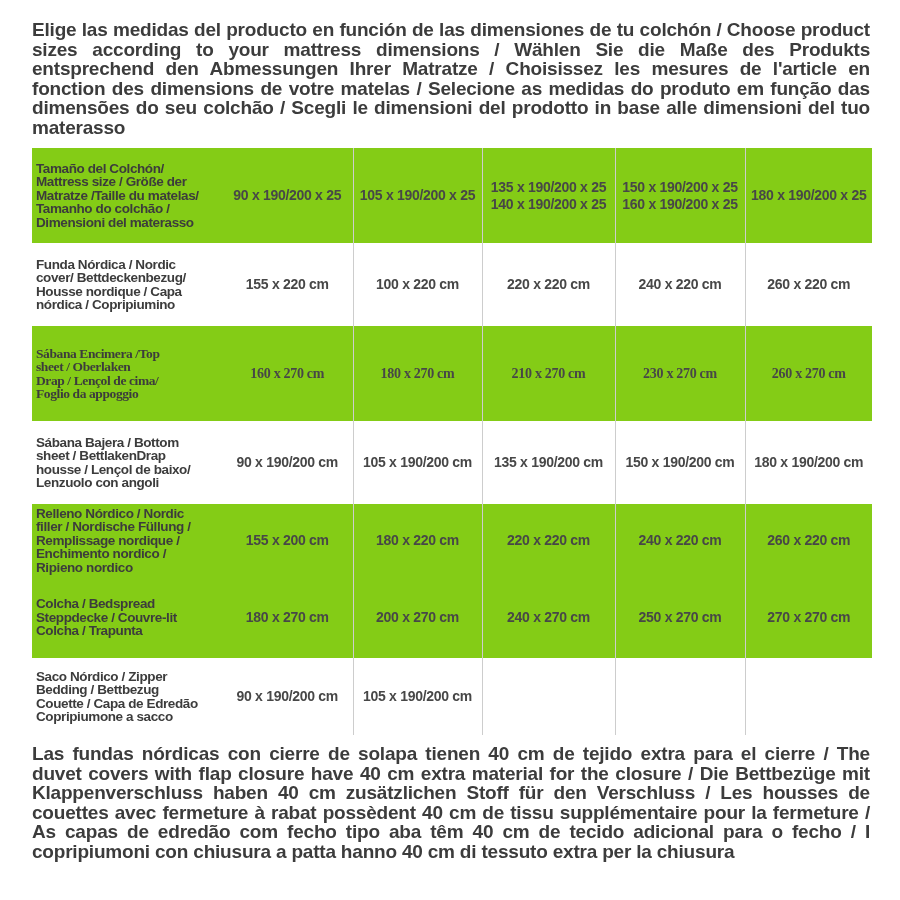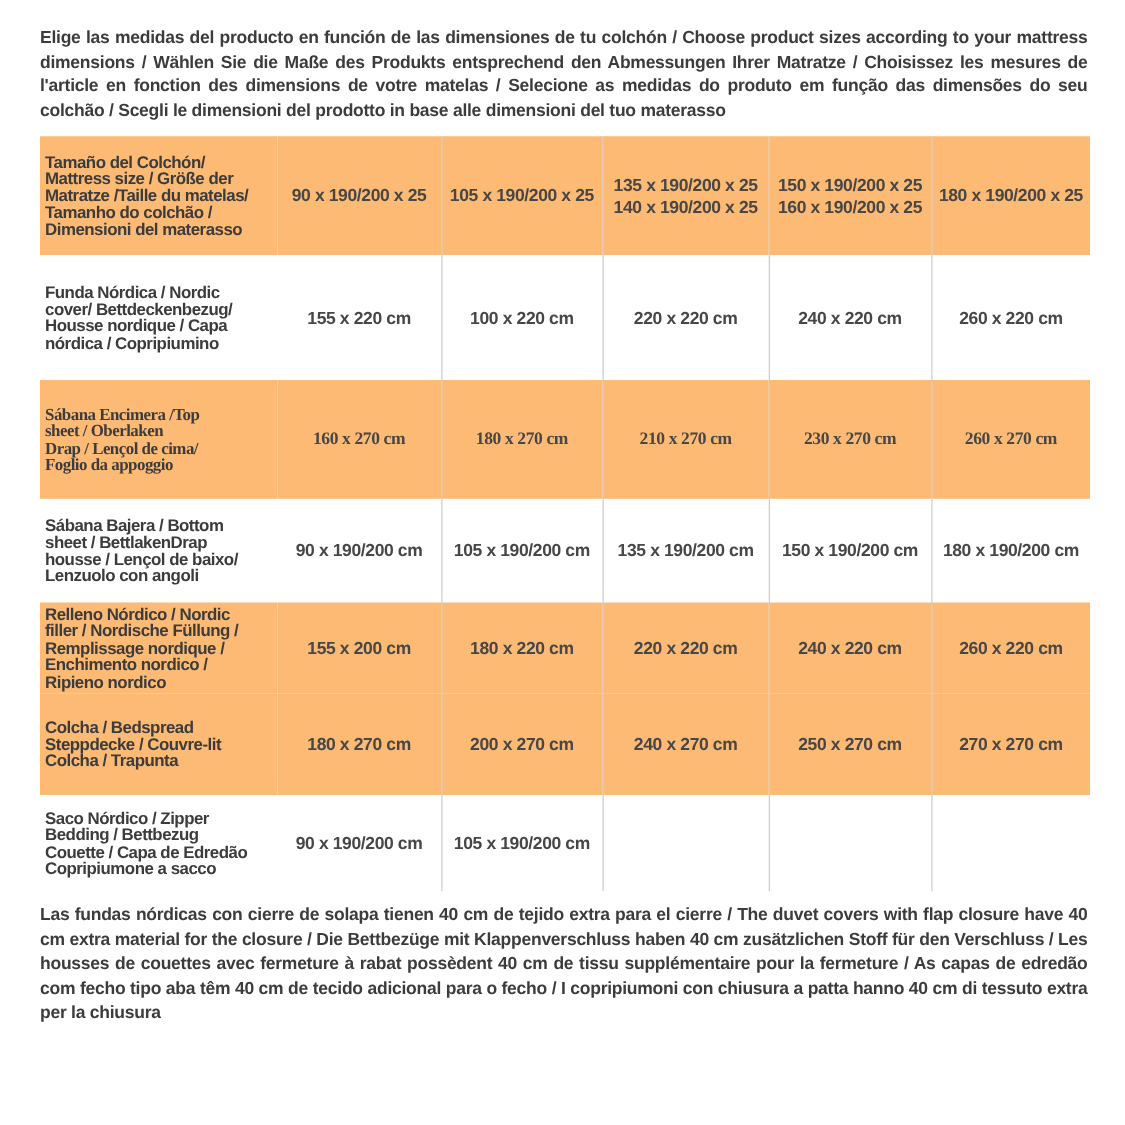--- a/index.html
+++ b/index.html
@@ -10,37 +10,37 @@
     font-family: "Liberation Sans", sans-serif;
     color: #3c3c3c;
     overflow: hidden;
   }
   .page { padding: 20px 30px 0 32px; }
 
   .intro, .footer {
     margin: 0;
     width: 838px;
     font-weight: 700;
-    font-size: 14px;
+    font-size: 19px;
     line-height: 19.5px;
     letter-spacing: -0.2px;
     text-align: justify;
     color: #3c3c3c;
   }
 
   table.size-table {
     border-collapse: collapse;
     table-layout: fixed;
     width: 840px;
     margin-top: 11px;
     margin-bottom: 9px;
   }
   td { padding: 0; vertical-align: middle; }
 
-  tr.gray { background: #fdba74; }
+  tr.gray { background: #84cc16; }
 
   .label-cell {
     font-size: 13.5px;
     line-height: 13.5px;
     font-weight: 700;
     letter-spacing: -0.4px;
     white-space: pre-line;
     padding-left: 4px;
     padding-right: 2px;
     color: #3c3c3c;
@@ -50,21 +50,21 @@
     font-weight: 700;
     letter-spacing: -0.3px;
     text-align: center;
     white-space: pre-line;
     line-height: 17px;
     color: #474747;
   }
   .div-l { border-left: 1px solid #cdcdcd; }
 
   tr.h-header  { height: 95px; }
-  tr.h-funda   { height: 100px; }
+  tr.h-funda   { height: 83px; }
   tr.h-encim   { height: 95px; font-family: Liberation Serif, serif; }
   tr.h-bajera  { height: 83px; }
   tr.h-relleno { height: 73px; }
   tr.h-almoh   { height: 81px; }
   tr.h-colcha  { height: 81px; padding-left: 12px; }
   tr.h-saco    { height: 77px; }
 </style>
 </head>
 <body>
 

